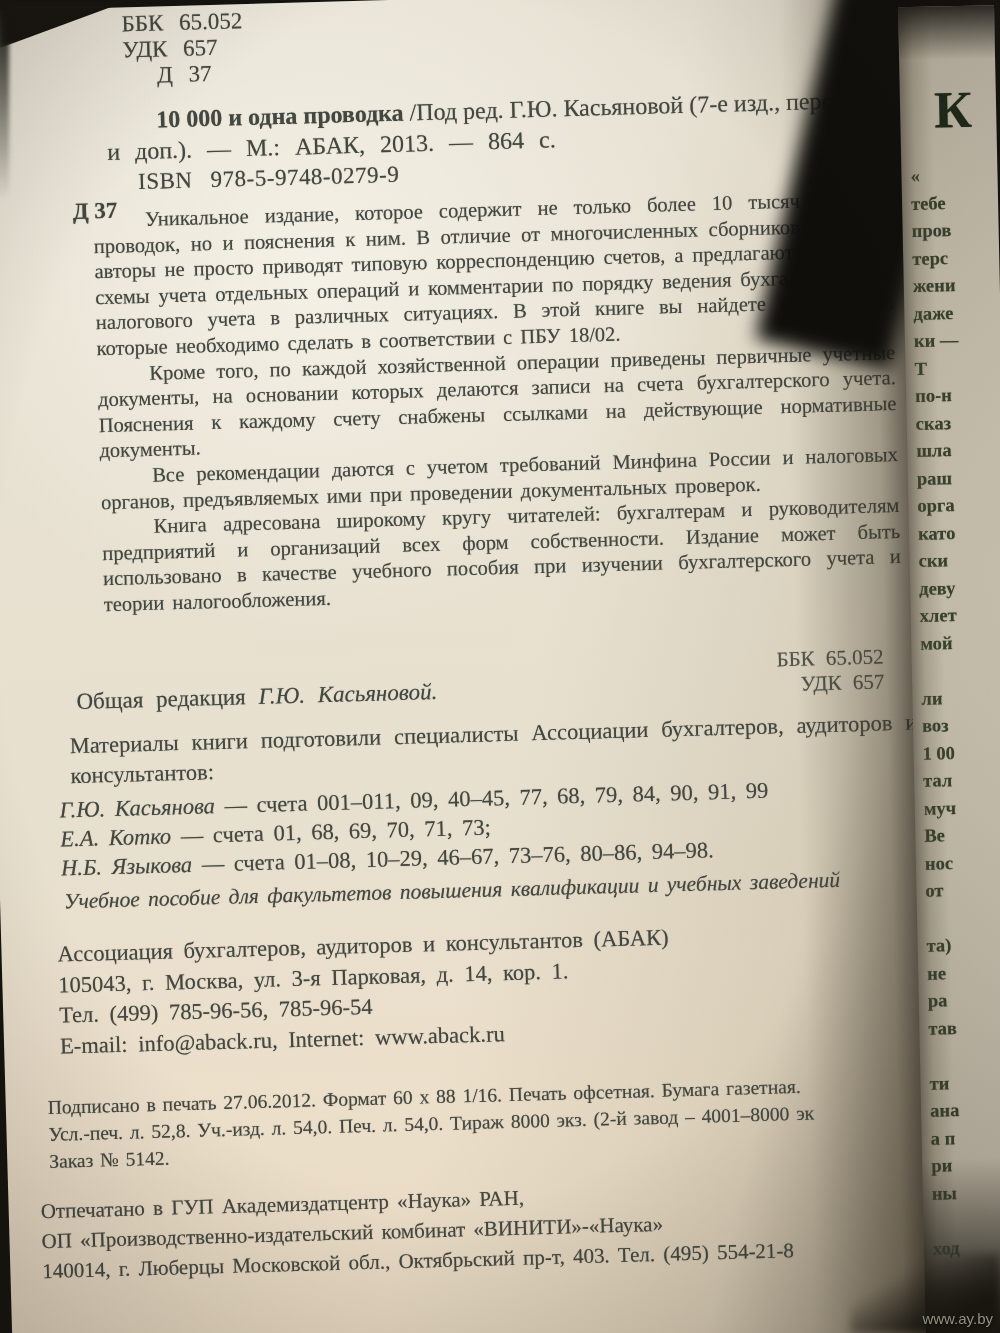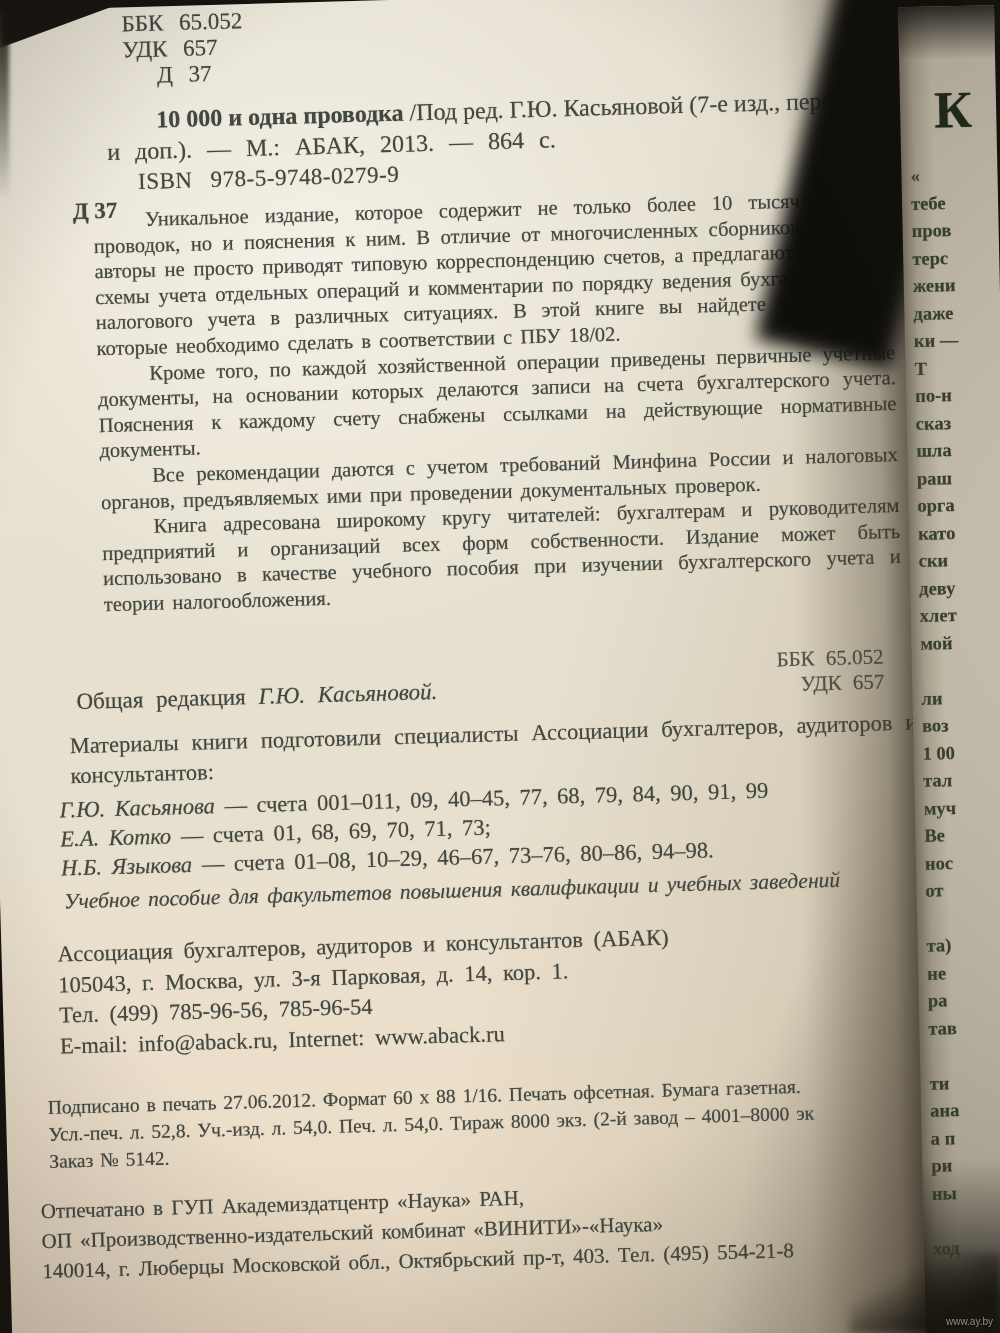--- a/index.html
+++ b/index.html
@@ -54,21 +54,21 @@
   
   .corner-tl{position:absolute;left:0;top:0;width:130px;height:48px;background:#16140f;
              clip-path:polygon(0 0,100% 0,0 100%);filter:blur(3px);z-index:5;}
   .edge-left{position:absolute;left:-4px;top:0;width:13px;height:200px;
              background:linear-gradient(to bottom,#16140f,transparent);filter:blur(2px);z-index:5;}
   .corner-br{position:absolute;right:0;bottom:0;width:150px;height:80px;
              background:linear-gradient(to bottom right, transparent 30%, #17150f 75%);filter:blur(4px);z-index:5;}
   .vignette{position:absolute;inset:0;pointer-events:none;z-index:6;
             background:radial-gradient(ellipse at 45% 45%, transparent 58%, rgba(30,25,18,0.28) 100%);}
   .watermark{position:absolute;right:7px;bottom:6px;z-index:8;font-family:"Liberation Sans",sans-serif;
-             font-size:10px;color:#a3a594;opacity:.85;text-shadow:0 1px 2px rgba(0,0,0,.7);}
+             font-size:15px;color:#a3a594;opacity:.85;text-shadow:0 1px 2px rgba(0,0,0,.7);}
 </style>
 </head>
 <body>
 
 <div class="photo">
 
   <div class="page-left">
 
     <div class="blk codes-top">
       <div>ББК 65.052</div>

